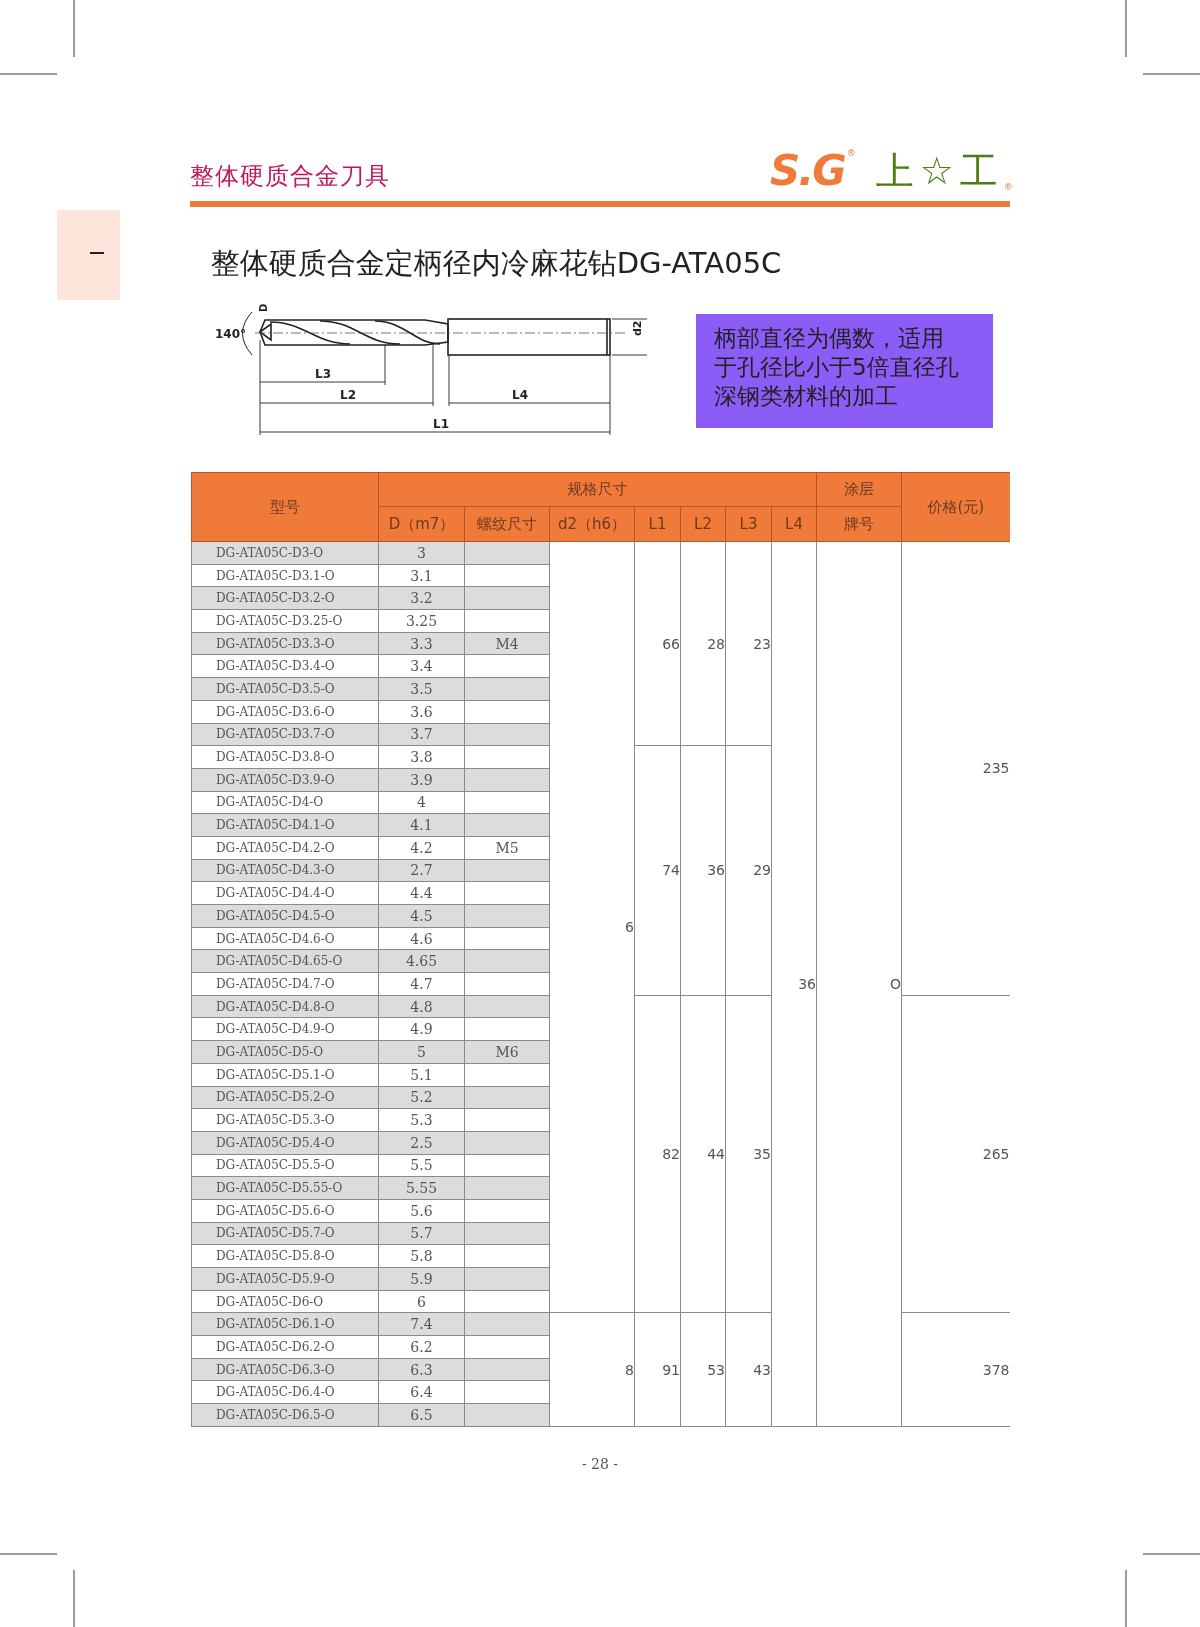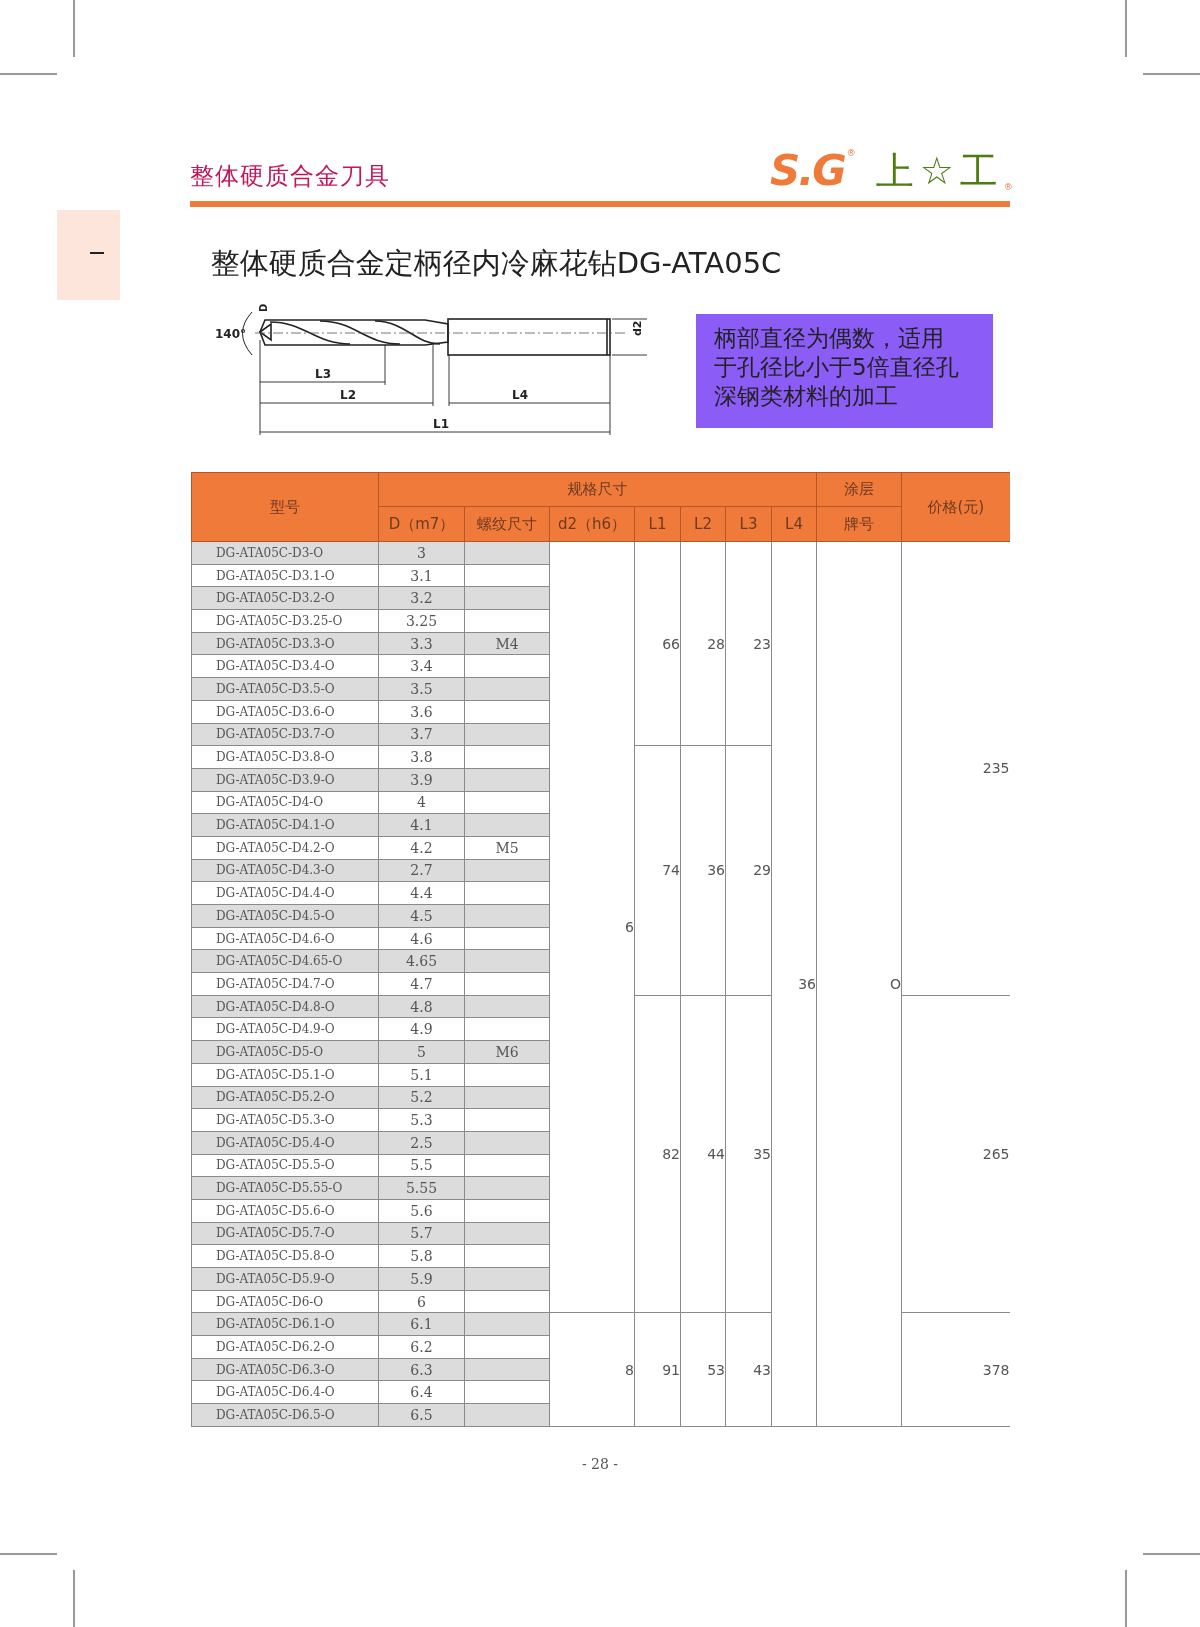--- a/index.html
+++ b/index.html
@@ -316,21 +316,21 @@
         <td class="z">5.9</td>
         <td class="z"></td>
       </tr>
       <tr class="even">
         <td class="z model">DG-ATA05C-D6-O</td>
         <td class="z">6</td>
         <td class="z"></td>
       </tr>
       <tr class="odd">
         <td class="z model">DG-ATA05C-D6.1-O</td>
-        <td class="z">6.1</td>
+        <td class="z">7.4</td>
         <td class="z"></td>
         <td class="merged" rowspan="5">8</td>
         <td class="merged" rowspan="5">91</td>
         <td class="merged" rowspan="5">53</td>
         <td class="merged" rowspan="5">43</td>
         <td class="merged noright" rowspan="5">378</td>
       </tr>
       <tr class="even">
         <td class="z model">DG-ATA05C-D6.2-O</td>
         <td class="z">6.2</td>

